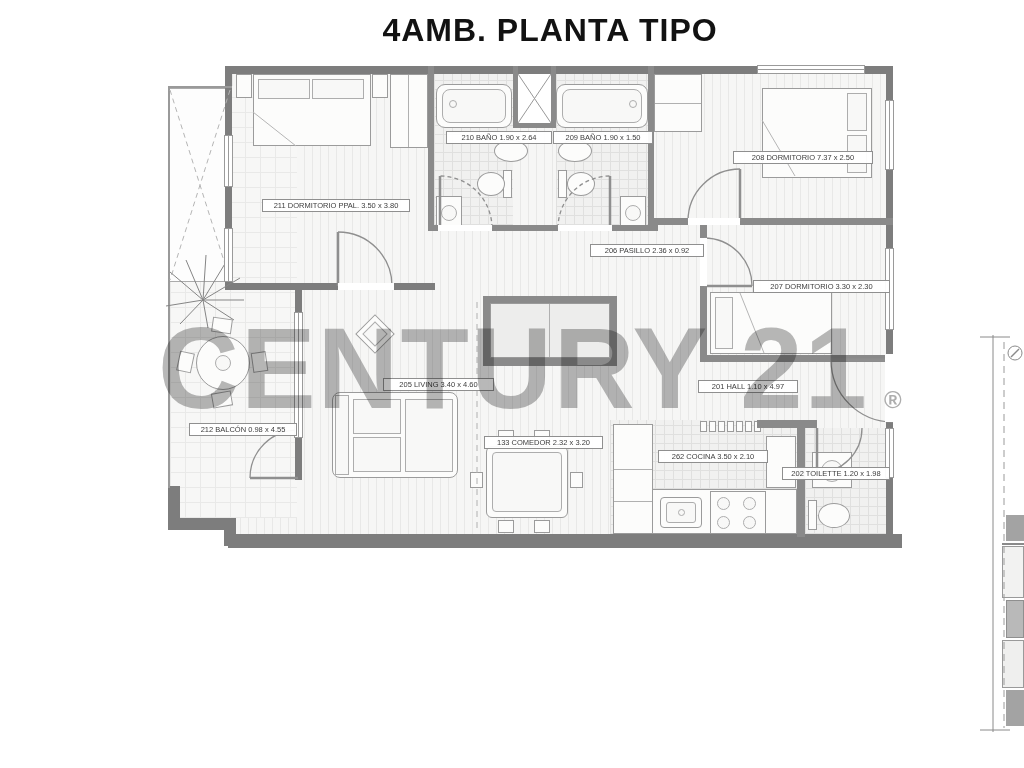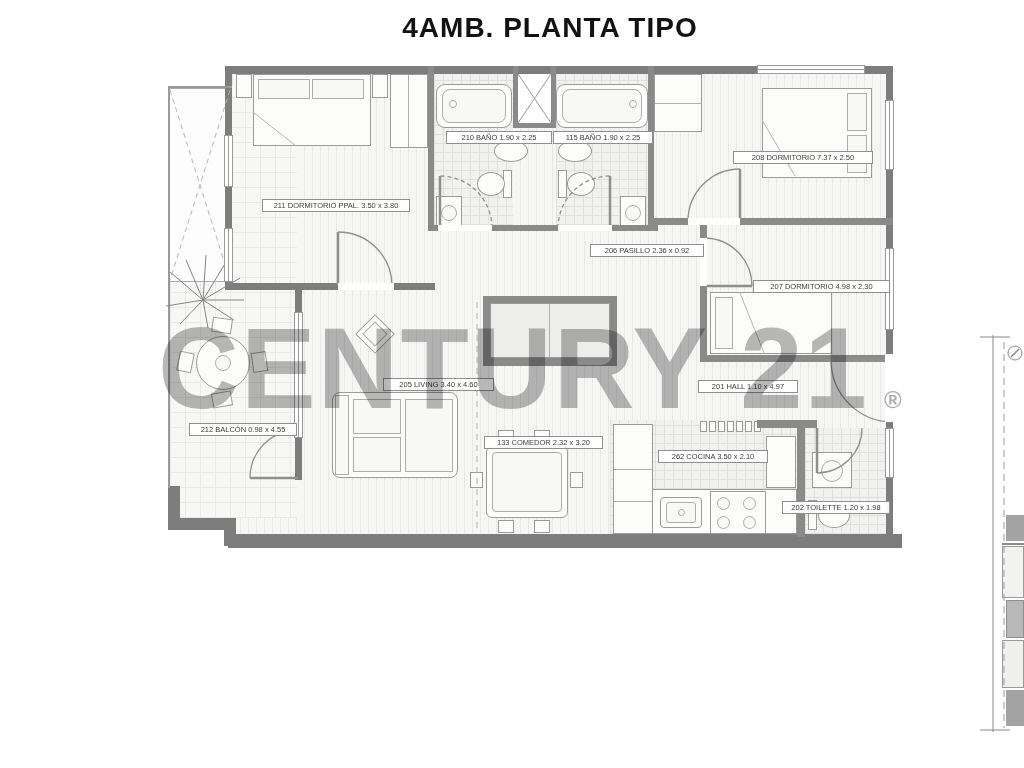--- a/index.html
+++ b/index.html
@@ -26,21 +26,21 @@
   
   .furn{position:absolute;border:1px solid #9b9b9b;background:#fcfcfb;box-sizing:border-box;z-index:2;}
   .furn-in{position:absolute;border:1px solid #adadad;background:#f8f8f7;box-sizing:border-box;}
   .round{border-radius:50%;}
   .thinline{position:absolute;background:#b0b0b0;}
   
   .lbl{position:absolute;z-index:7;border:1px solid #8f8f8f;background:rgba(255,255,255,0.95);
        color:#3c3c3c;font-size:7.5px;line-height:9px;padding:1px 2px;white-space:nowrap;text-align:center;}
   
   #title{position:absolute;left:330px;top:12px;width:440px;text-align:center;z-index:9;
-         font-size:28px;font-weight:bold;letter-spacing:1px;color:#121212;}
+         font-size:32px;font-weight:bold;letter-spacing:1px;color:#121212;}
   #watermark{position:absolute;left:158px;top:304px;z-index:8;font-weight:bold;font-size:112px;
              letter-spacing:2px;color:rgba(118,118,118,0.52);white-space:nowrap;
              mix-blend-mode:multiply;pointer-events:none;transform:scaleY(1.03);}
   #wm-reg{position:absolute;left:884px;top:386px;z-index:8;font-size:24px;font-weight:bold;
           color:rgba(118,118,118,0.6);mix-blend-mode:multiply;}
   svg.layer{position:absolute;left:0;top:0;z-index:5;pointer-events:none;}
   .stripblock{position:absolute;z-index:4;}
 </style>
 </head>
 <body>
@@ -264,28 +264,28 @@
   </svg>
 
   <div class="stripblock" style="left:1006px;top:515px;width:18px;height:26px;background:#a3a3a3;"></div>
   <div class="stripblock" style="left:1002px;top:543px;width:22px;height:2px;background:#8a8a8a;"></div>
   <div class="stripblock" style="left:1002px;top:546px;width:22px;height:52px;border:1px solid #9a9a9a;background:#f2f2f1;box-sizing:border-box;"></div>
   <div class="stripblock" style="left:1006px;top:600px;width:18px;height:38px;background:#b9b9b9;border:1px solid #8f8f8f;box-sizing:border-box;"></div>
   <div class="stripblock" style="left:1002px;top:640px;width:22px;height:48px;border:1px solid #9a9a9a;background:#efefee;box-sizing:border-box;"></div>
   <div class="stripblock" style="left:1006px;top:690px;width:18px;height:36px;background:#a3a3a3;"></div>
 
   <div class="lbl" style="left:262px;top:199px;width:142px;">211 DORMITORIO PPAL. 3.50 x 3.80</div>
-  <div class="lbl" style="left:446px;top:131px;width:100px;">210 BAÑO 1.90 x 2.25</div>
-  <div class="lbl" style="left:553px;top:131px;width:94px;">115 BAÑO 1.90 x 2.25</div>
+  <div class="lbl" style="left:446px;top:131px;width:100px;">210 BAÑO 1.90 x 2.64</div>
+  <div class="lbl" style="left:553px;top:131px;width:94px;">209 BAÑO 1.90 x 1.50</div>
   <div class="lbl" style="left:733px;top:151px;width:134px;">208 DORMITORIO 7.37 x 2.50</div>
   <div class="lbl" style="left:590px;top:244px;width:108px;">206 PASILLO 2.36 x 0.92</div>
-  <div class="lbl" style="left:753px;top:280px;width:131px;">207 DORMITORIO 4.98 x 2.30</div>
+  <div class="lbl" style="left:753px;top:280px;width:131px;">207 DORMITORIO 3.30 x 2.30</div>
   <div class="lbl" style="left:698px;top:380px;width:94px;">201 HALL 1.10 x 4.97</div>
   <div class="lbl" style="left:383px;top:378px;width:105px;text-align:center;">205 LIVING 3.40 x 4.60</div>
   <div class="lbl" style="left:484px;top:436px;width:113px;">133 COMEDOR 2.32 x 3.20</div>
   <div class="lbl" style="left:658px;top:450px;width:104px;">262 COCINA 3.50 x 2.10</div>
-  <div class="lbl" style="left:782px;top:501px;width:102px;">202 TOILETTE 1.20 x 1.98</div>
+  <div class="lbl" style="left:782px;top:467px;width:102px;">202 TOILETTE 1.20 x 1.98</div>
   <div class="lbl" style="left:189px;top:423px;width:102px;">212 BALCÓN 0.98 x 4.55</div>
 
   <div id="watermark">CENTURY 21</div>
   <div id="wm-reg">®</div>
 
 </div>
 
 </body></html>

